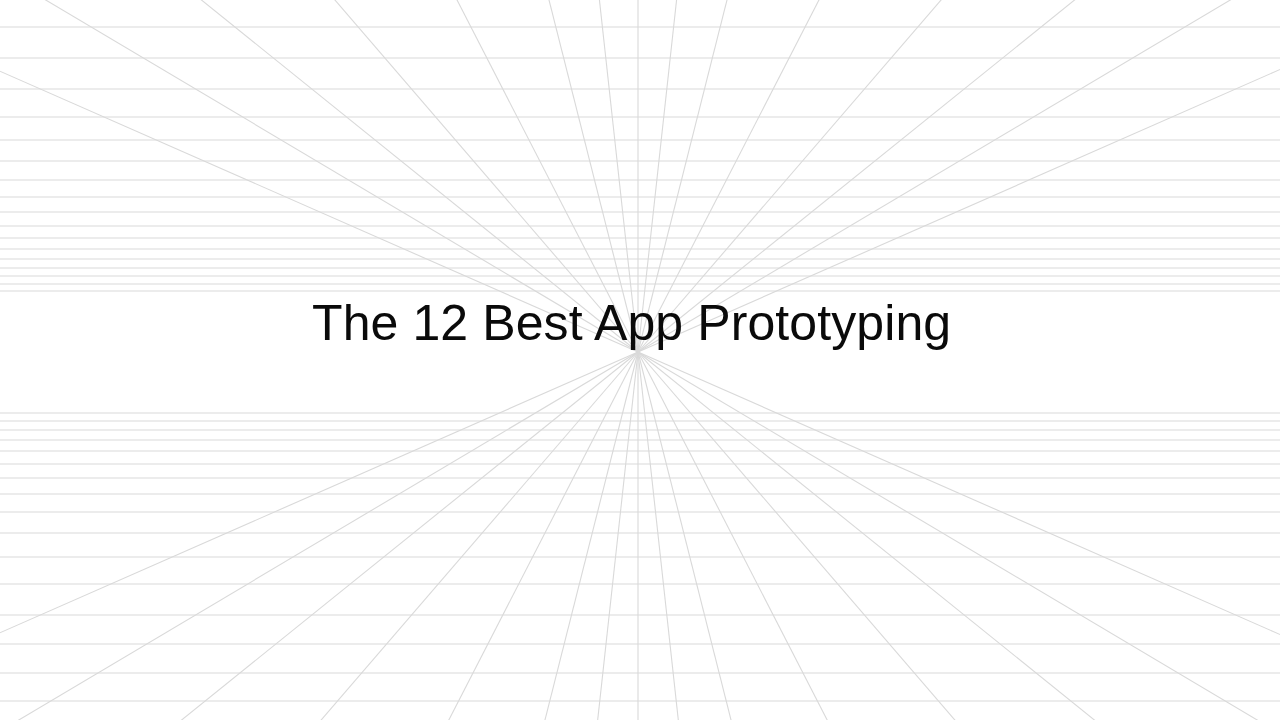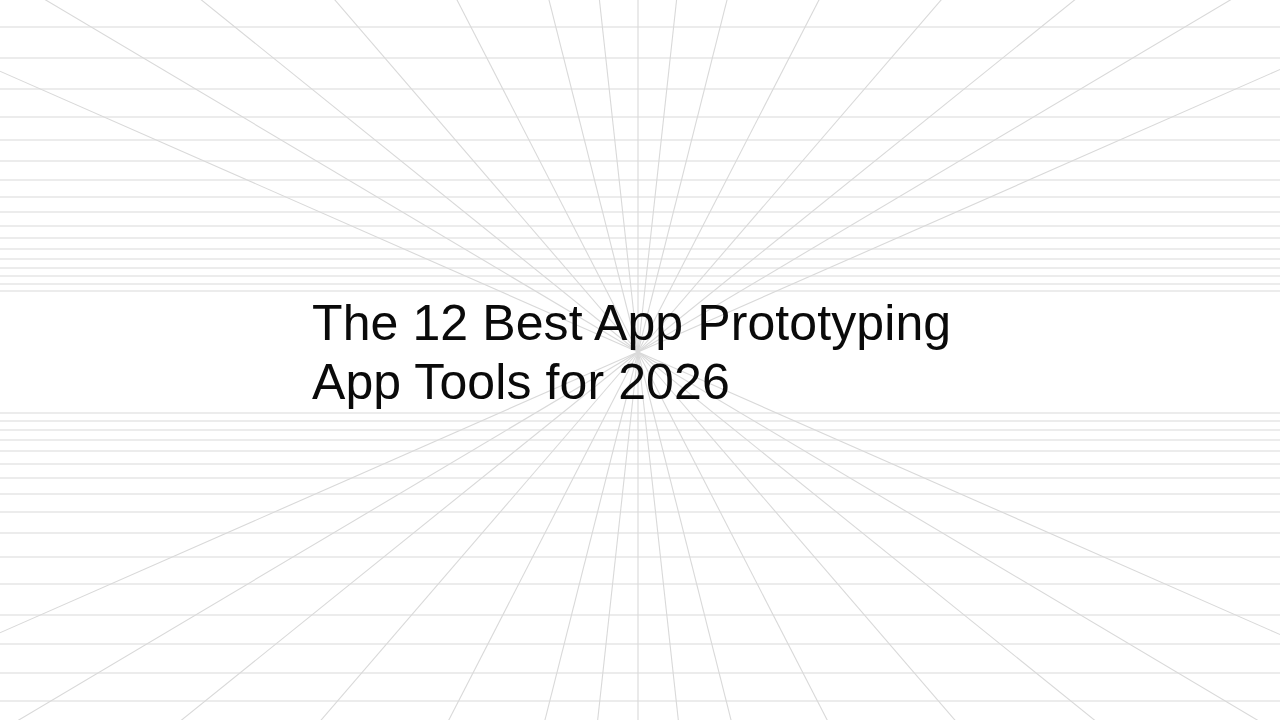--- a/index.html
+++ b/index.html
@@ -143,16 +143,15 @@
         <line x1="0" y1="615" x2="1280" y2="615"></line>
         <line x1="0" y1="644" x2="1280" y2="644"></line>
         <line x1="0" y1="673" x2="1280" y2="673"></line>
         <line x1="0" y1="701" x2="1280" y2="701"></line>
       </g>
     </g>
   </svg>
 
   <div id="title-block">
     <span class="headline-line">The 12 Best App Prototyping</span>
-    <span class="headline-line">App Tools for 2026</span>
   </div>
 
 </div>
 
 </body></html>

